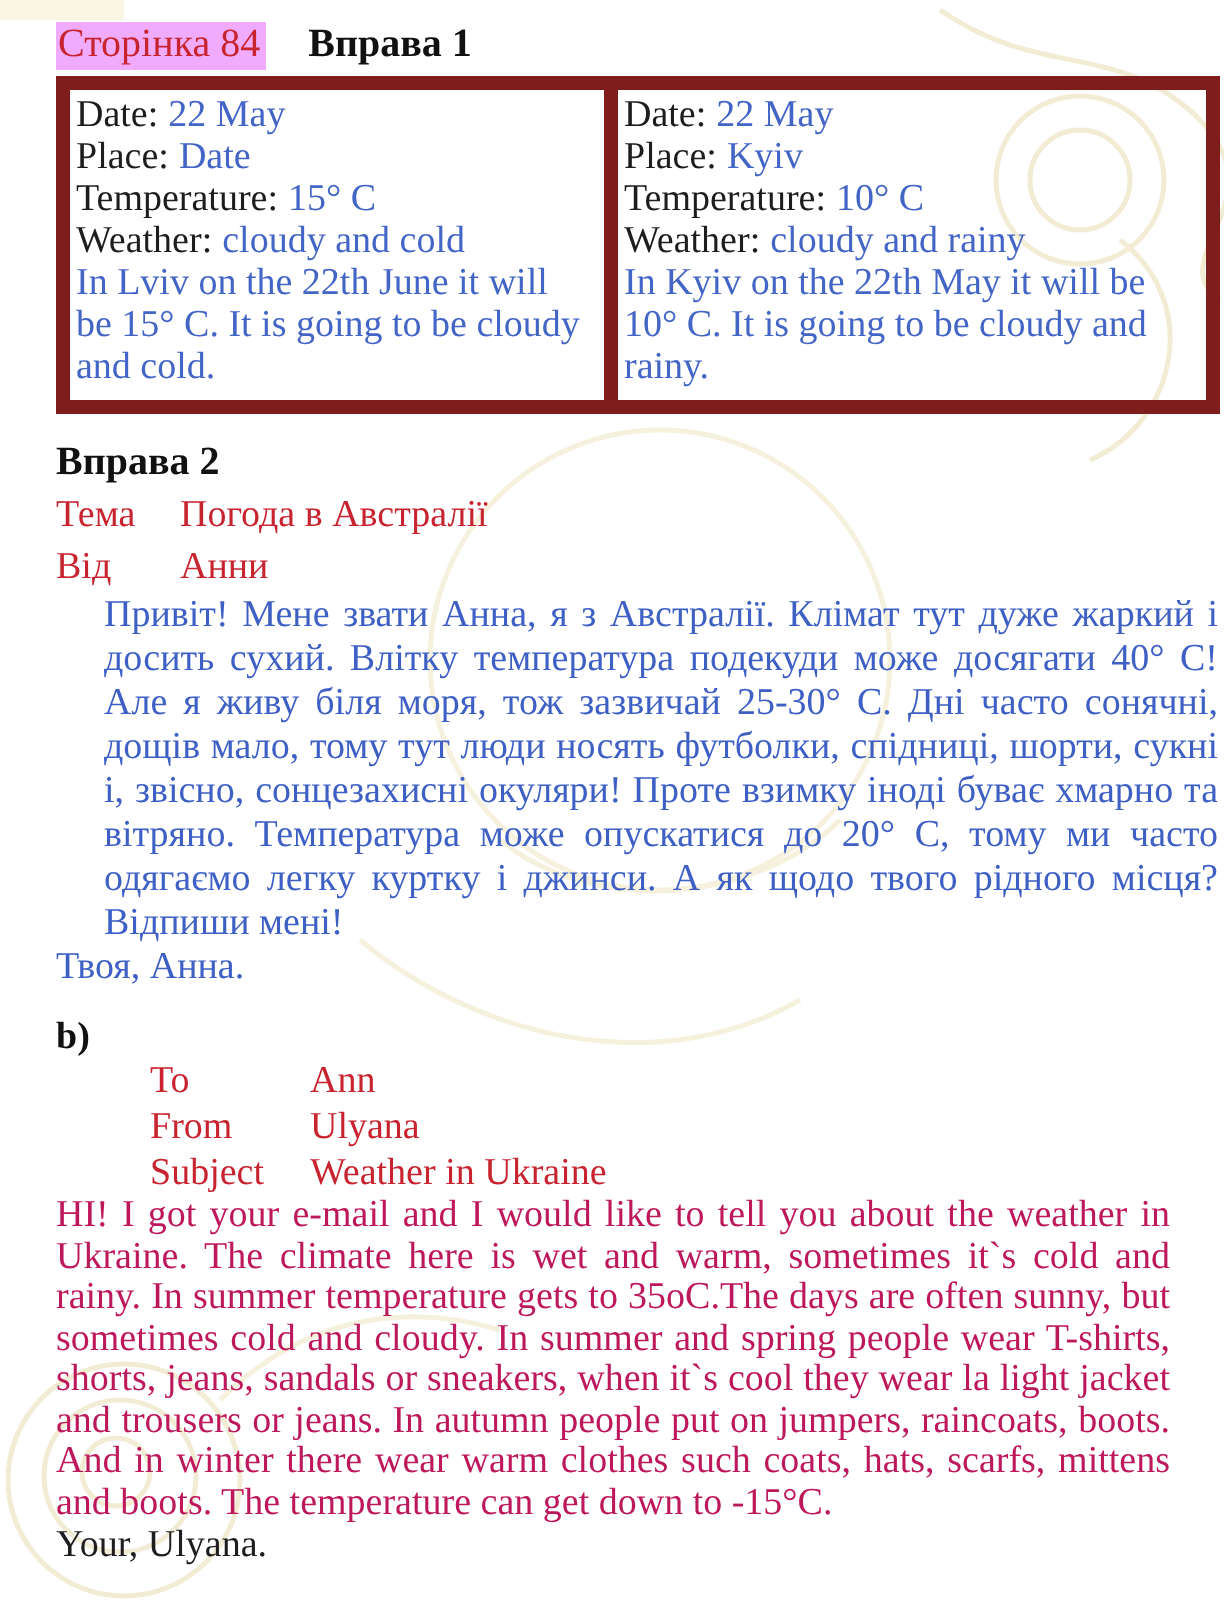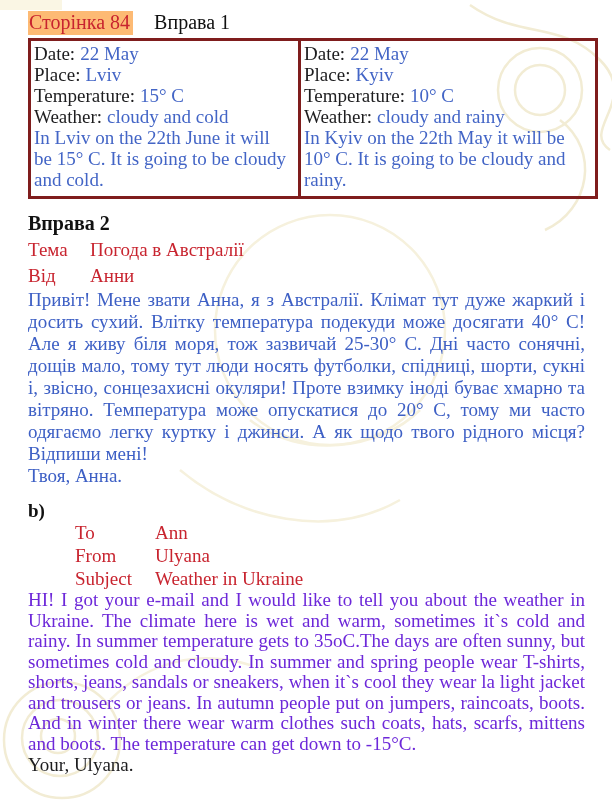--- a/index.html
+++ b/index.html
@@ -30,34 +30,34 @@
   
   .header-row {
     display: flex;
     align-items: baseline;
     font-size: 20px;
     line-height: 23px;
     margin-bottom: 3px;
   }
   .page-label {
     color: #c8242f;
-    background: #fdba74;
+    background: #f0abfc;
     padding: 0 3px 1px 1px;
   }
-  .ex-title { font-weight: normal; color: #111; margin-left: 21px; }
+  .ex-title { font-weight: bold; color: #111; margin-left: 21px; }
 
   
   table.weather {
     border-collapse: collapse;
     width: 557px;
     table-layout: fixed;
     font-size: 19px;
   }
   table.weather td {
-    border: 3px solid #7f1d1d;
+    border: 7px solid #7f1d1d;
     vertical-align: top;
     padding: 2px 8px 6px 3px;
     line-height: 21px;
   }
   td.cell-left  { width: 256px; }
   td.cell-right { width: 283px; }
   .f-label { color: #1d1d1f; margin-right: 5px; }
   .f-value { color: #4365c6; }
   .summary { color: #4365c6; }
 
@@ -75,22 +75,22 @@
   .meta-label { display: inline-block; }
   .meta-ua .meta-label { width: 62px; }
   .meta-en .meta-label { width: 80px; }
 
   .body-text {
     font-size: 19px;
     text-align: justify;
     margin: 0;
     width: 557px;
   }
-  .body-ua { color: #3e60c5; line-height: 22px; }
-  .body-en { color: #6d28d9; line-height: 20.5px; }
+  .body-ua { color: #3e60c5; line-height: 22px; margin-left: 24px; }
+  .body-en { color: #be185d; line-height: 20.5px; }
   .sig { font-size: 19px; line-height: 22px; margin: 0; }
   .sig-ua { color: #3e60c5; }
   .sig-en { color: #1d1d1f; line-height: 21px; }
 
   .part-b {
     font-size: 19px;
     font-weight: bold;
     color: #111;
     margin-top: 13px;
     line-height: 21px;
@@ -126,21 +126,21 @@
     </div>
 
     <table class="weather">
       <tbody>
       <tr>
         <td class="cell-left">
           <div class="field">
             <span class="f-label">Date:</span><span class="f-value">22 May</span>
           </div>
           <div class="field">
-            <span class="f-label">Place:</span><span class="f-value">Lviv</span>
+            <span class="f-label">Place:</span><span class="f-value">Date</span>
           </div>
           <div class="field">
             <span class="f-label">Temperature:</span><span class="f-value">15° C</span>
           </div>
           <div class="field">
             <span class="f-label">Weather:</span><span class="f-value">cloudy and cold</span>
           </div>
           <div class="summary">In Lviv on the 22th June it will be 15° C. It is going to be cloudy and cold.</div>
         </td>
         <td class="cell-right">

